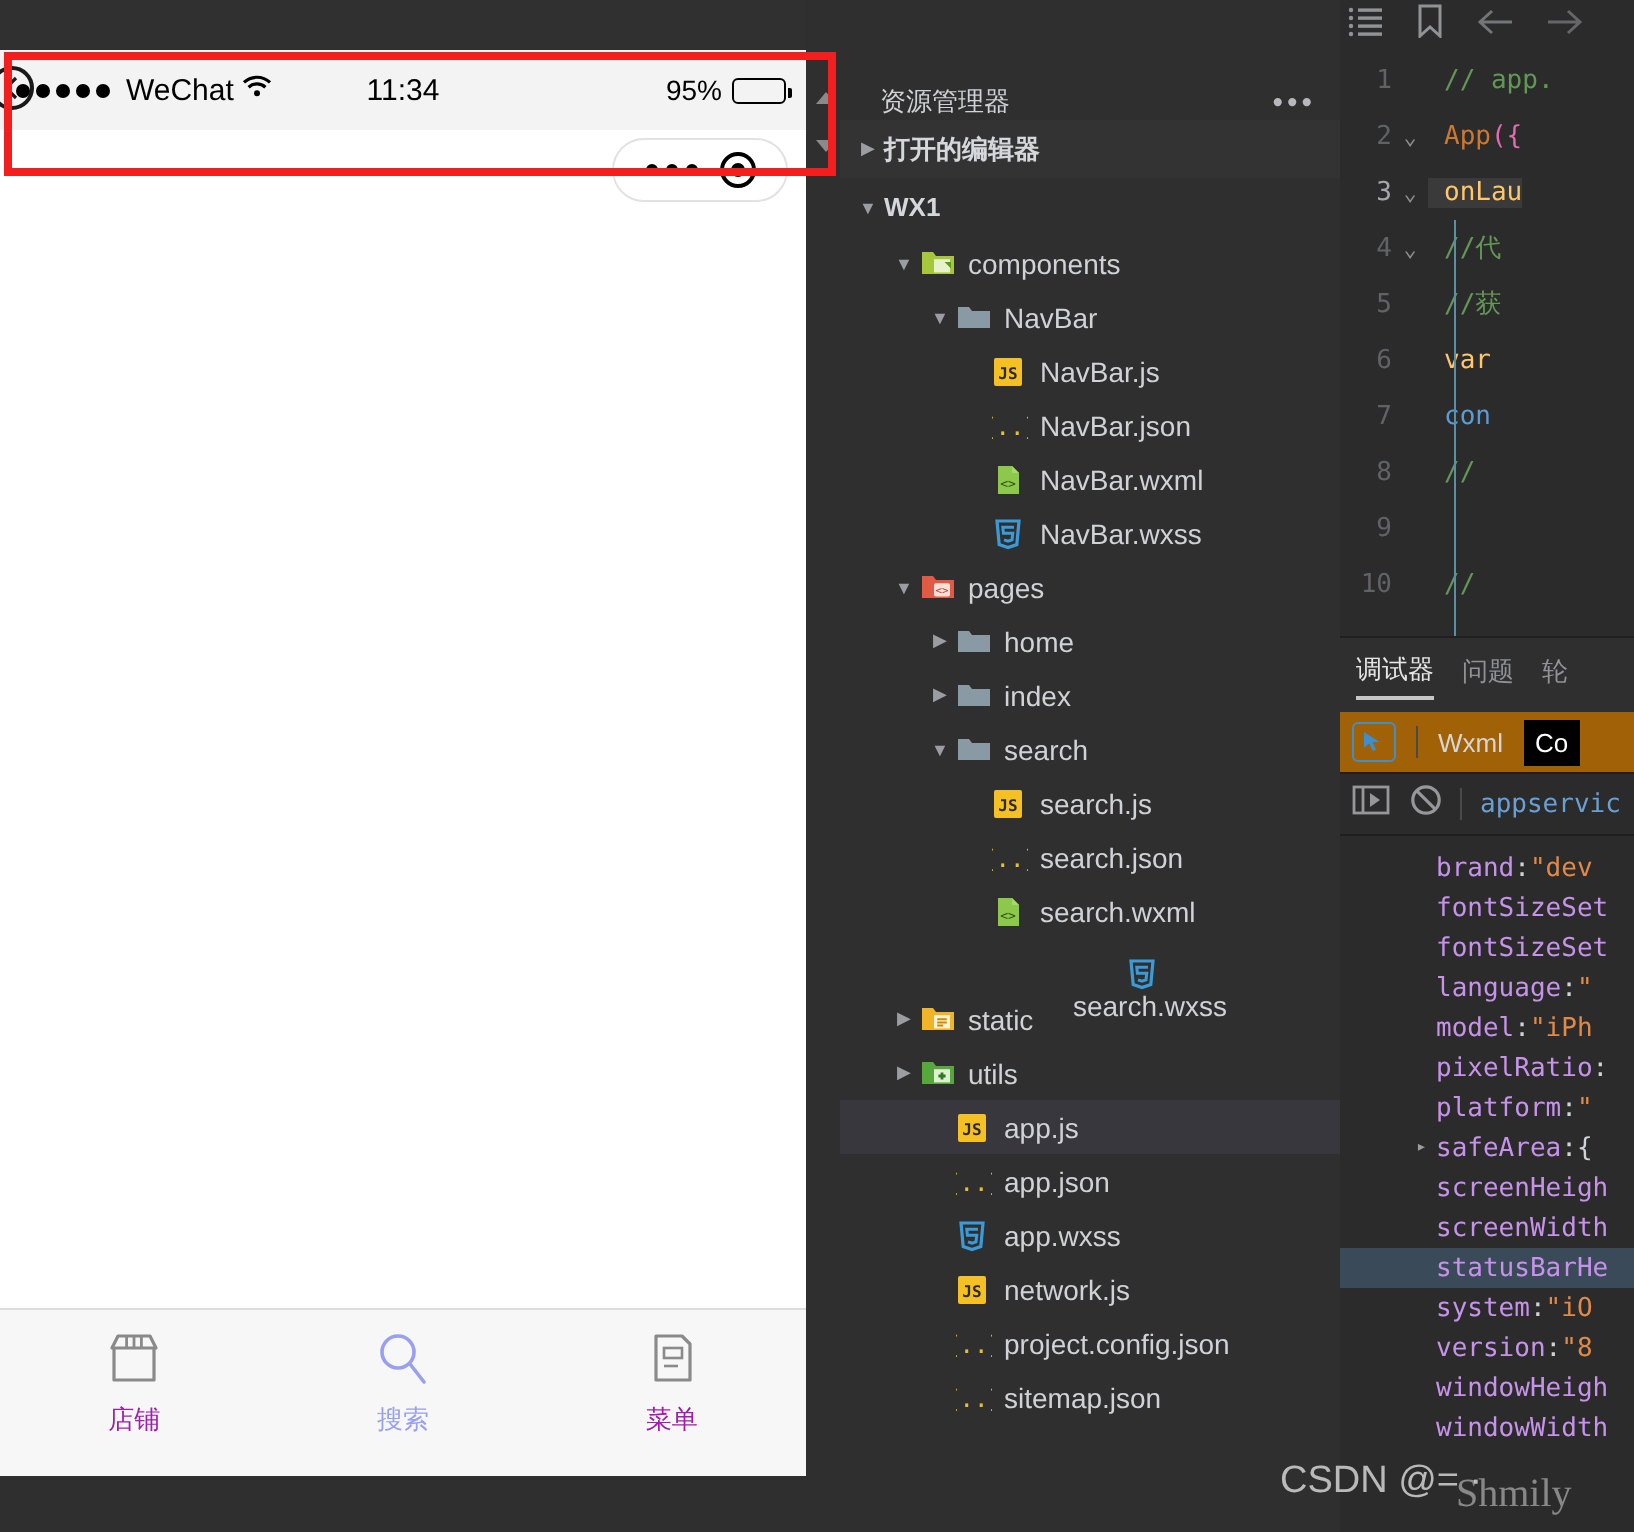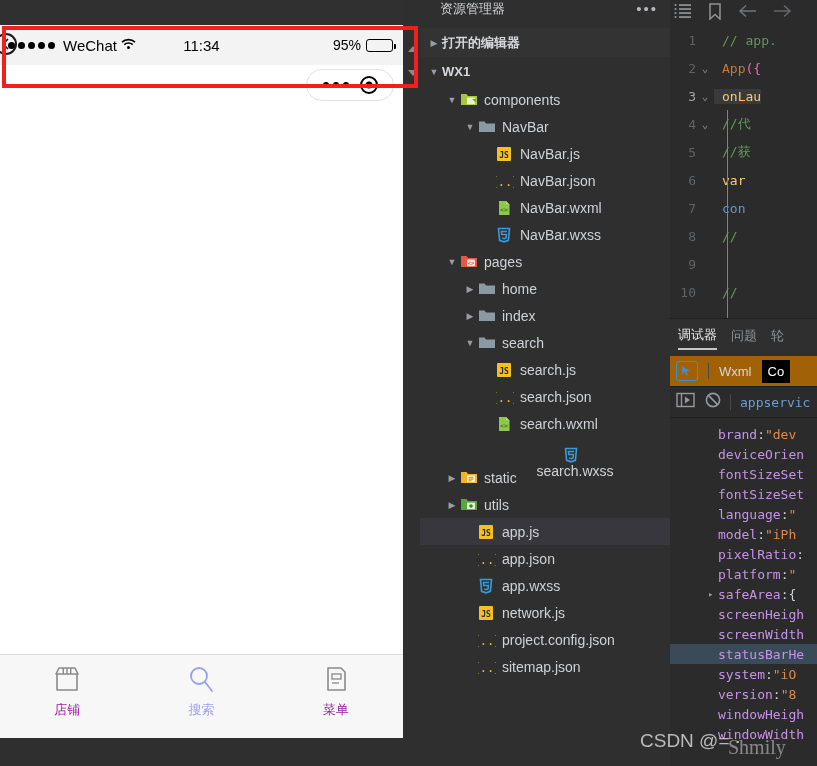--- a/index.html
+++ b/index.html
@@ -88,22 +88,22 @@
     position:absolute; left: 2px; top: 26px; width: 416px; height: 62px;
     border: 4px solid #f31e1e; pointer-events:none; z-index: 50;
   }
 
   
   #explorer {
     position:absolute; left: 420px; top:0; width: 250px; height: 766px;
     background: #2f2f2f; color: #cfd2d6;
   }
   .exp-header {
-    height: 28px; display:flex; align-items:flex-start; justify-content: space-between;
-    padding: 0 12px 0 20px; font-size: 13px; color:#cfd2d6;
+    height: 28px; display:flex; align-items:flex-end; justify-content: space-between;
+    padding: 0 12px 0 20px; font-size: 13px; color:#cfd2d6;margin-top:32px;
   }
   .exp-dots { letter-spacing: 2px; color:#b5b8bc; font-size: 15px; }
   .exp-section {
     height: 29px; display:flex; align-items:center; font-size: 13px; font-weight: bold;
     color:#d4d7db; padding-left: 6px;
   }
   .exp-section.wx1 { background: #2f2f2f; }
   .exp-section.open { background: #333334; }
   .tw { width: 16px; display:inline-block; text-align:center; font-size:9px; color:#9a9da1; }
   .tw.spacer { color: transparent; }
@@ -596,23 +596,20 @@
       <span class="cons-name">appservic</span>
     </div>
 
     <div class="obj-list" id="objlist">
         <div class="obj-row">
           <span class="o-key">brand</span>
           <span class="o-punc">: </span>
           <span class="o-str">"dev</span>
         </div>
         <div class="obj-row">
-          <span class="o-key">deviceOrien</span>
-        </div>
-        <div class="obj-row">
           <span class="o-key">fontSizeSet</span>
         </div>
         <div class="obj-row">
           <span class="o-key">fontSizeSet</span>
         </div>
         <div class="obj-row">
           <span class="o-key">language</span>
           <span class="o-punc">: </span>
           <span class="o-str">"</span>
         </div>

